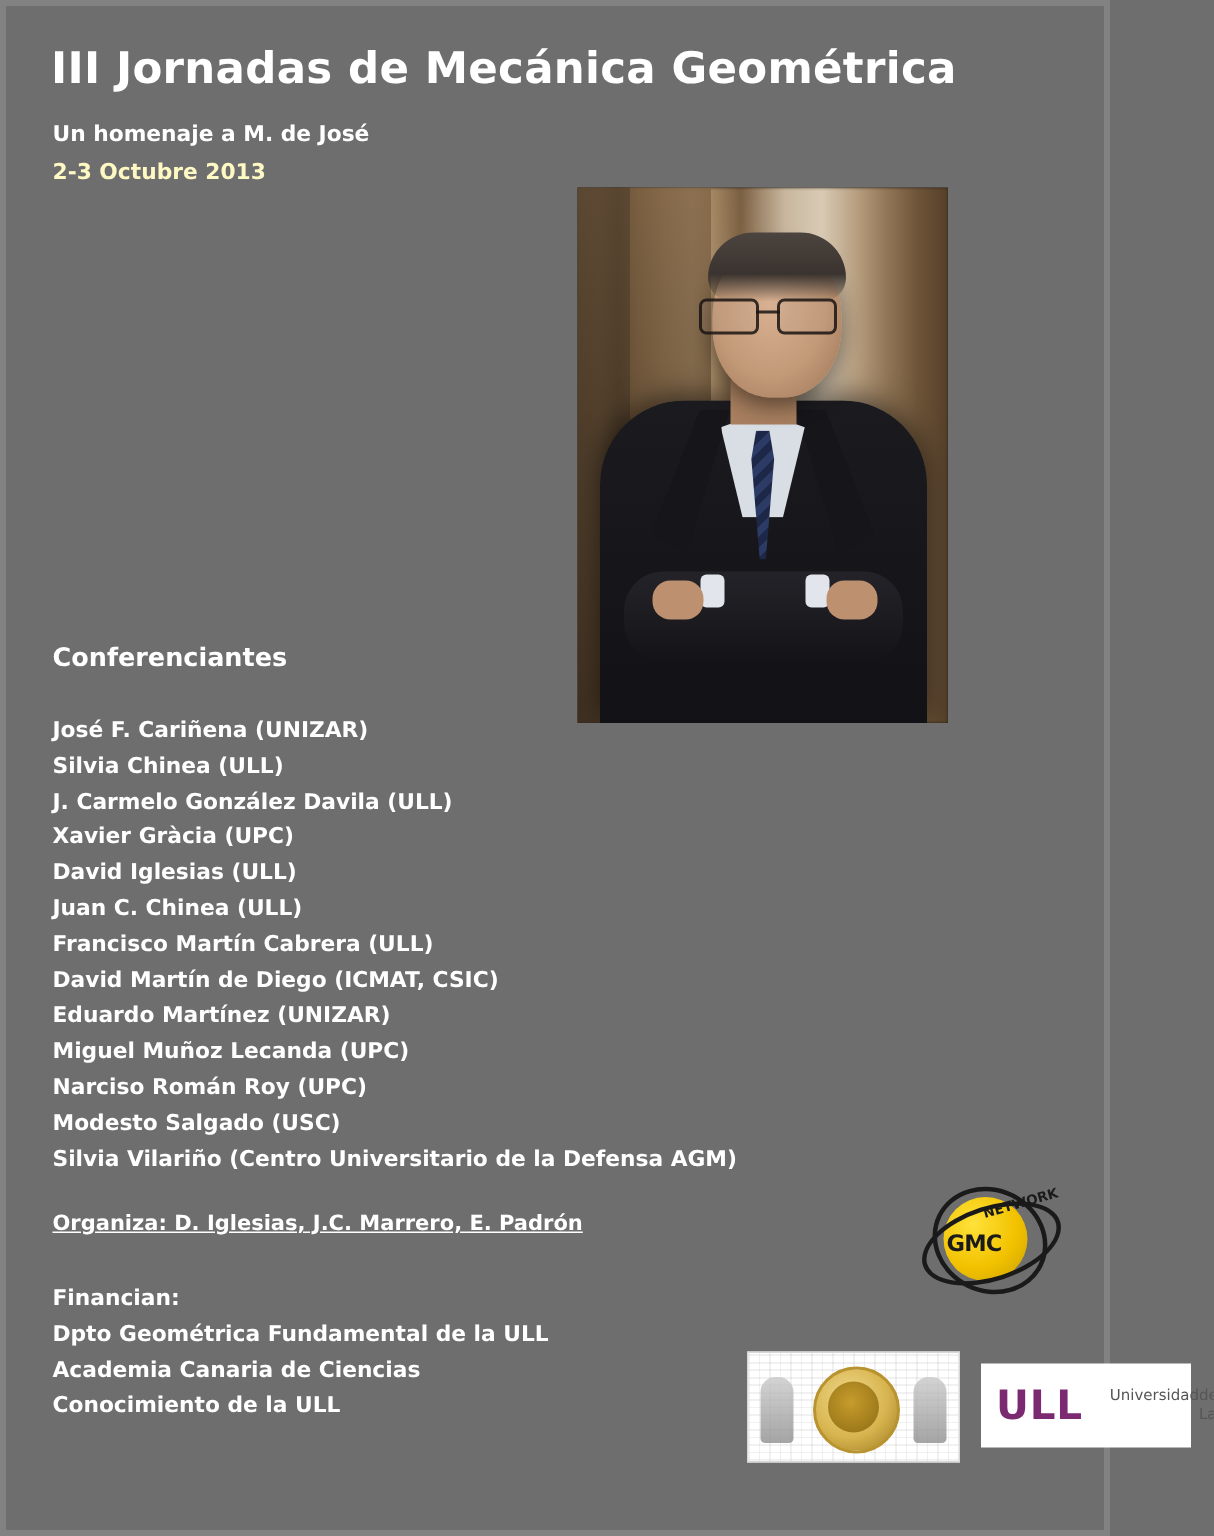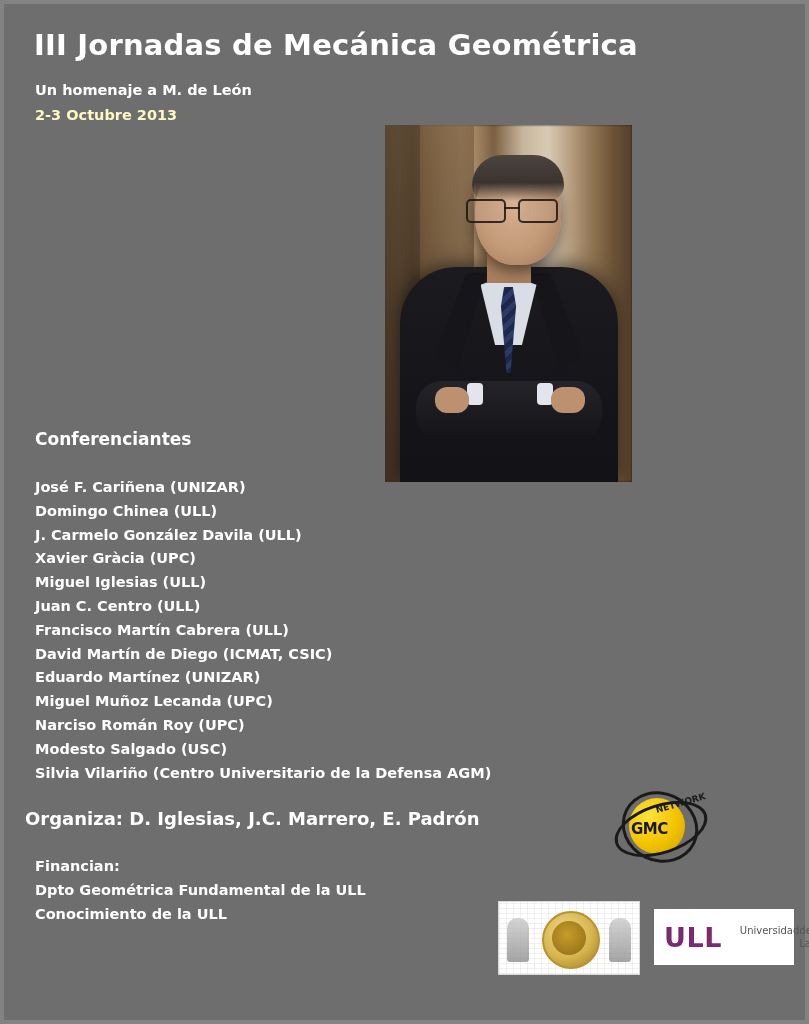--- a/index.html
+++ b/index.html
@@ -9,21 +9,21 @@
   body {
     width: 809px;
     height: 1024px;
     background: #6e6e6e;
     font-family: "DejaVu Sans", sans-serif;
     color: #ffffff;
     overflow: hidden;
   }
   .poster {
     position: relative;
-    width: 809px;
+    width: 740px;
     height: 1024px;
     box-sizing: border-box;
     border: 4px solid #828282;
     background: #6e6e6e;
   }
   .title {
     position: absolute;
     left: 30px;
     top: 24px;
     font-size: 29px;
@@ -225,24 +225,25 @@
     width: 520px;
   }
   .speakers div {
     font-size: 14.5px;
     font-weight: bold;
     line-height: 23.8px;
     white-space: nowrap;
   }
   .organiza {
     position: absolute;
-    left: 21px;
+    left: 31px;
     top: 804px;
-    font-size: 18px;
-    font-weight: bold;
+    font-size: 14px;
+    font-weight: bold;
+    text-decoration: underline;
   }
   .financian {
     position: absolute;
     left: 31px;
     top: 851px;
     width: 560px;
   }
   .financian div {
     font-size: 14.5px;
     font-weight: bold;
@@ -380,21 +381,21 @@
     color: #555555;
     line-height: 13px;
   }
 </style>
 </head>
 <body>
 
 <div class="poster">
 
   <div class="title">III Jornadas de Mecánica Geométrica</div>
-  <div class="subtitle">Un homenaje a M. de León</div>
+  <div class="subtitle">Un homenaje a M. de José</div>
   <div class="dates">2-3 Octubre 2013</div>
 
   <div class="photo-frame">
     <div class="photo-bg"></div>
     <div class="photo-wall-left"></div>
     <div class="photo-door"></div>
     <div class="subject-body"></div>
     <div class="lapel-l"></div>
     <div class="lapel-r"></div>
     <div class="shirt"></div>
@@ -411,39 +412,40 @@
     <div class="cuff l"></div>
     <div class="cuff r"></div>
     <div class="hand l"></div>
     <div class="hand r"></div>
   </div>
 
   <div class="section-heading">Conferenciantes</div>
 
   <div class="speakers">
     <div>José F. Cariñena (UNIZAR)</div>
-    <div>Domingo Chinea (ULL)</div>
+    <div>Silvia Chinea (ULL)</div>
     <div>J. Carmelo González Davila (ULL)</div>
     <div>Xavier Gràcia (UPC)</div>
-    <div>Miguel Iglesias (ULL)</div>
-    <div>Juan C. Centro (ULL)</div>
+    <div>David Iglesias (ULL)</div>
+    <div>Juan C. Chinea (ULL)</div>
     <div>Francisco Martín Cabrera (ULL)</div>
     <div>David Martín de Diego (ICMAT, CSIC)</div>
     <div>Eduardo Martínez (UNIZAR)</div>
     <div>Miguel Muñoz Lecanda (UPC)</div>
     <div>Narciso Román Roy (UPC)</div>
     <div>Modesto Salgado (USC)</div>
     <div>Silvia Vilariño (Centro Universitario de la Defensa AGM)</div>
   </div>
 
   <div class="organiza">Organiza: D. Iglesias, J.C. Marrero, E. Padrón</div>
 
   <div class="financian">
     <div>Financian:</div>
     <div>Dpto Geométrica Fundamental de la ULL</div>
+    <div>Academia Canaria de Ciencias</div>
     <div>Conocimiento de la ULL</div>
   </div>
 
   <div class="gmc-logo">
     <div class="ball"></div>
     <div class="ring"></div>
     <div class="ring2"></div>
     <div class="gmc-text">GMC</div>
     <div class="net-text">NETWORK</div>
   </div>

